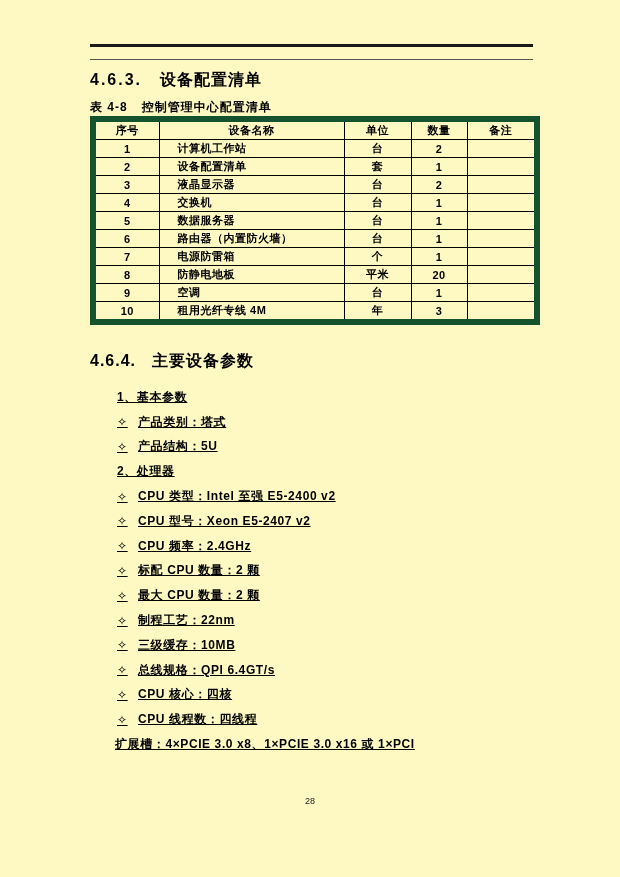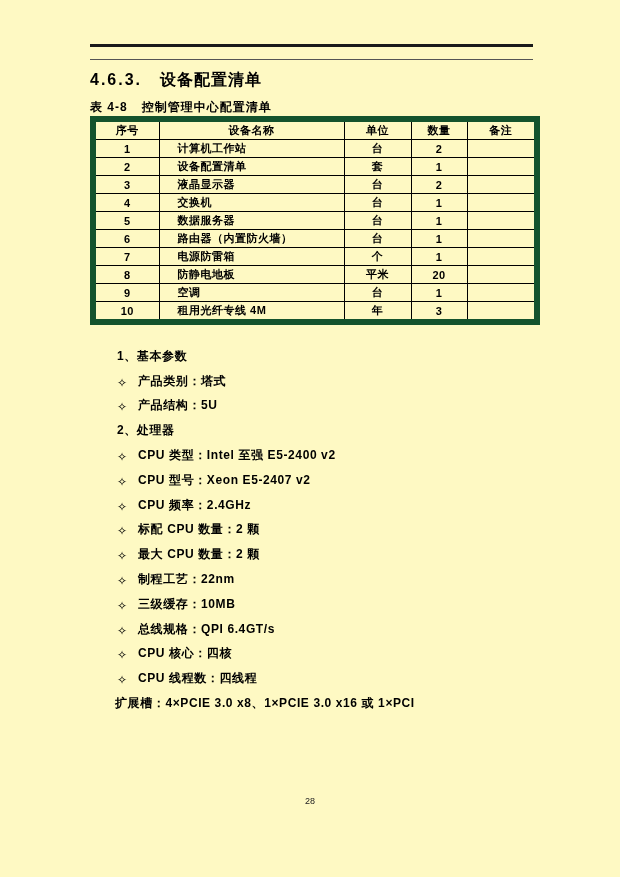--- a/index.html
+++ b/index.html
@@ -72,25 +72,26 @@
     line-height: 16px;
     font-weight: 700;
     letter-spacing: 1px;
   }
   .h3 .ttl { margin-left: 9px; }
 
   .params { margin-top: 15px; padding-left: 27px; }
   .param-item {
     height: 24.8px;
     display: flex;
-    align-items: flex-end;
+    align-items: center;
     font-size: 12px;
     font-weight: 700;
     letter-spacing: 0.6px;
     white-space: nowrap;
+    text-decoration: underline;
   }
   .param-item .bullet {
     width: 13px;
     margin-right: 8px;
     font-size: 12px;
     font-weight: 400;
     flex: 0 0 auto;
   }
   .param-item.plain { margin-left: -2px; }
 
@@ -206,20 +207,23 @@
           <tr>
             <td class="col0">10</td>
             <td class="col1">租用光纤专线 4M</td>
             <td class="col2">年</td>
             <td class="col3">3</td>
             <td class="col4"></td>
           </tr>
         </tbody>
     </table>
 
+    <div class="h2">
+      <span class="num">4.6.4.</span><span class="ttl">主要设备参数</span>
+    </div>
 
 
     <div class="params">
         <div class="param-item num">
           <span>1、基本参数</span>
         </div>
         <div class="param-item bullet">
           <span class="bullet">✧</span>
           <span>产品类别：塔式</span>
         </div>

